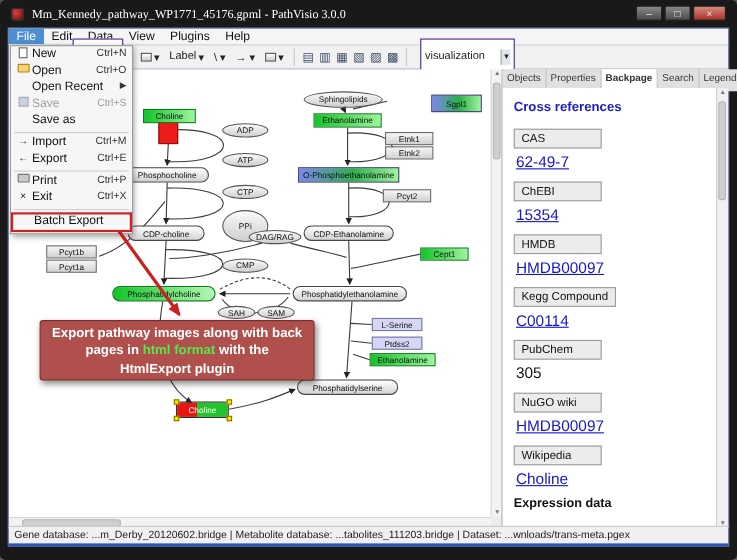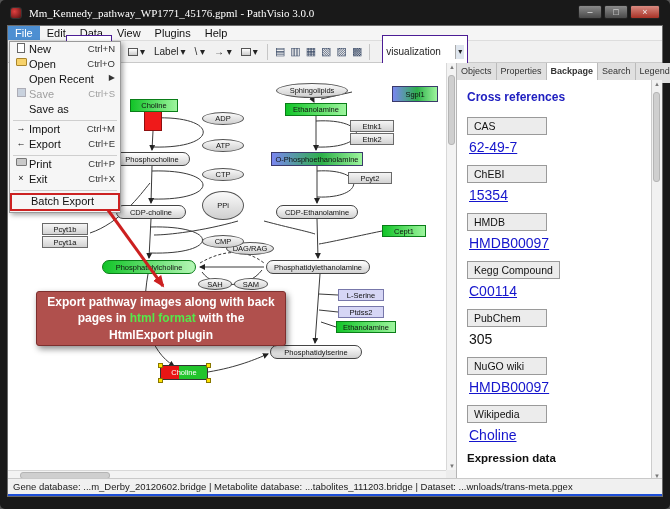--- a/index.html
+++ b/index.html
@@ -189,21 +189,21 @@
           <div class="node ellipse" style="left: 194px; top: 49px; width: 42px; height: 13px;">ADP</div>
           <div class="node gene" style="left: 342px; top: 57px; width: 44px; height: 12px;">Etnk1</div>
           <div class="node gene" style="left: 342px; top: 70px; width: 44px; height: 12px;">Etnk2</div>
           <div class="node ellipse" style="left: 194px; top: 76px; width: 42px; height: 13px;">ATP</div>
           <div class="node metabolite" style="left: 106px; top: 89px; width: 76px; height: 14px;">Phosphocholine</div>
           <div class="node bluegreen" style="left: 263px; top: 89px; width: 92px; height: 14px;">O-Phosphoethanolamine</div>
           <div class="node ellipse" style="left: 194px; top: 105px; width: 42px; height: 13px;">CTP</div>
           <div class="node gene" style="left: 340px; top: 109px; width: 44px; height: 12px;">Pcyt2</div>
           <div class="node ellipse" style="left: 194px; top: 128px; width: 42px; height: 29px;">PPi</div>
           <div class="node metabolite" style="left: 108px; top: 142px; width: 70px; height: 14px;">CDP-choline</div>
-          <div class="node ellipse" style="left: 218px; top: 146px; width: 48px; height: 13px; margin-top: 33px;">DAG/RAG</div>
+          <div class="node ellipse" style="left: 218px; top: 146px; width: 48px; height: 13px;">DAG/RAG</div>
           <div class="node metabolite" style="left: 268px; top: 142px; width: 82px; height: 14px;">CDP-Ethanolamine</div>
           <div class="node green" style="left: 374px; top: 162px; width: 44px; height: 12px;">Cept1</div>
           <div class="node gene" style="left: 34px; top: 160px; width: 46px; height: 12px;">Pcyt1b</div>
           <div class="node gene" style="left: 34px; top: 173px; width: 46px; height: 12px;">Pcyt1a</div>
           <div class="node ellipse" style="left: 194px; top: 172px; width: 42px; height: 13px;">CMP</div>
           <div class="node greenround" style="left: 94px; top: 197px; width: 94px; height: 14px;">Phosphatidylcholine</div>
           <div class="node ellipse" style="left: 190px; top: 215px; width: 34px; height: 12px;">SAH</div>
           <div class="node ellipse" style="left: 226px; top: 215px; width: 34px; height: 12px;">SAM</div>
           <div class="node metabolite" style="left: 258px; top: 197px; width: 104px; height: 14px;">Phosphatidylethanolamine</div>
           <div class="node lavender" style="left: 330px; top: 226px; width: 46px; height: 12px;">L-Serine</div>

